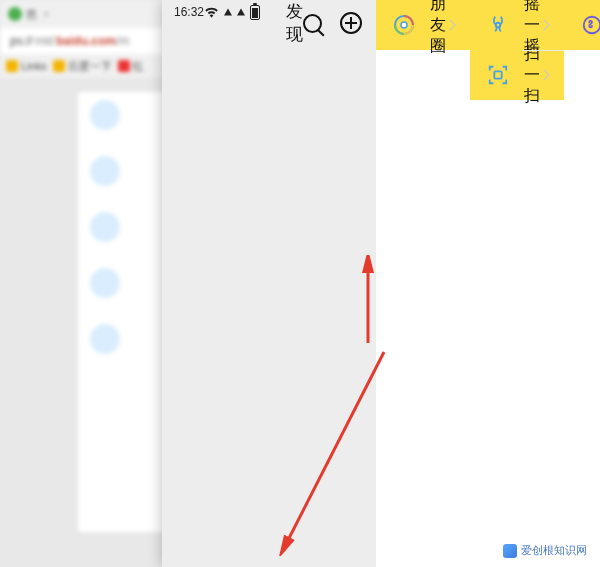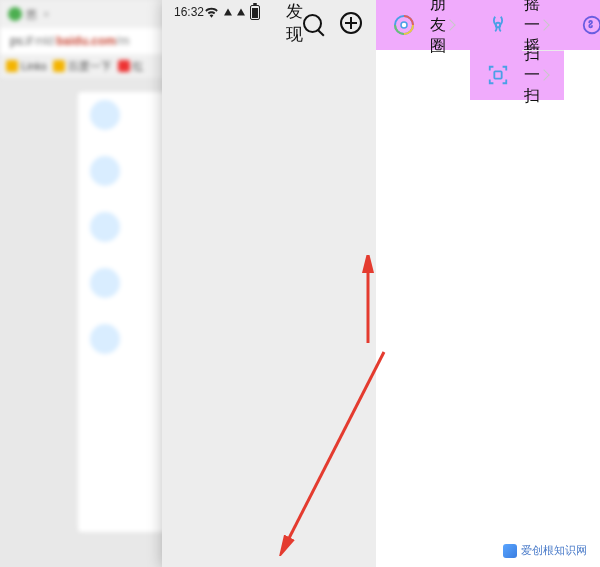--- a/index.html
+++ b/index.html
@@ -306,21 +306,21 @@
     }
     .gap {
       height: 8px;
       background: #ededed;
     }
     .row {
       height: 50px;
       display: flex;
       align-items: center;
       padding: 16px 16px;
-      background: #f0abfc;
+      background: #fde047;
       position: relative;
     }
     .row + .row::before {
       content:"";
       position: absolute;
       left: 52px;
       right: 0;
       top: 0;
       height: 1px;
       background: #eaeaea;

